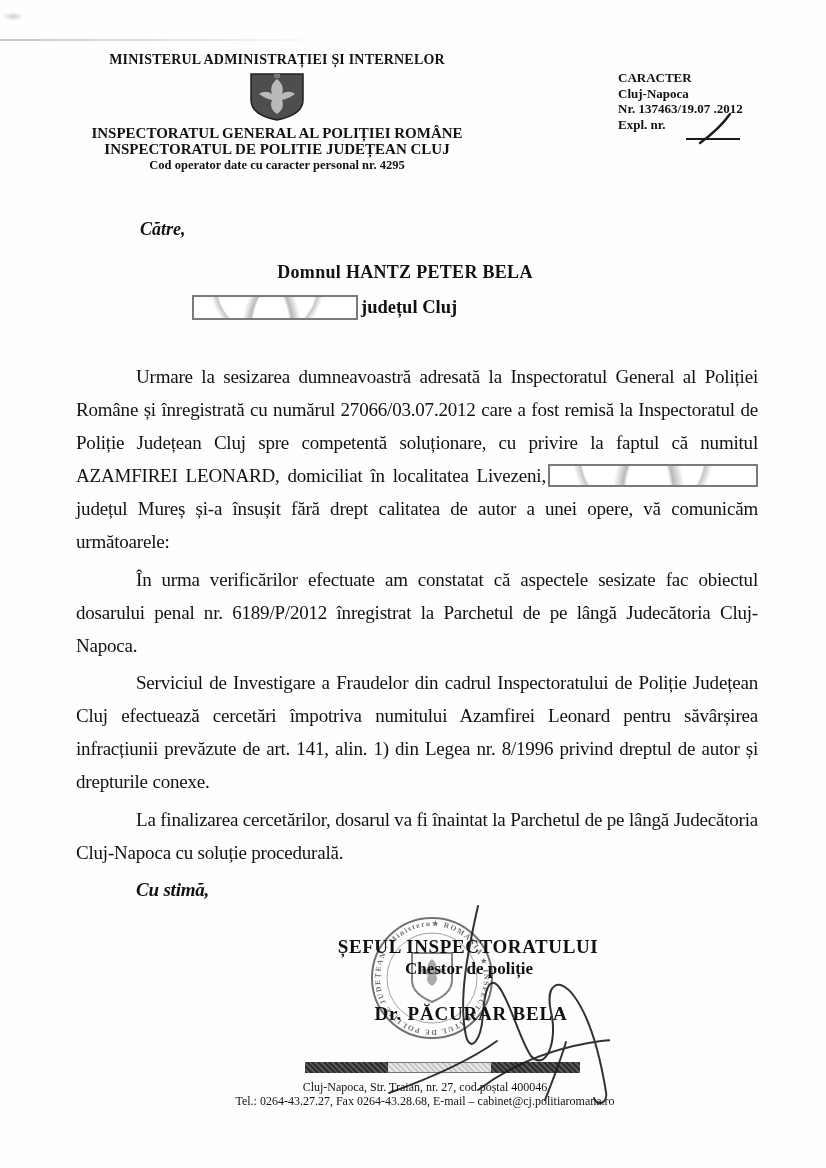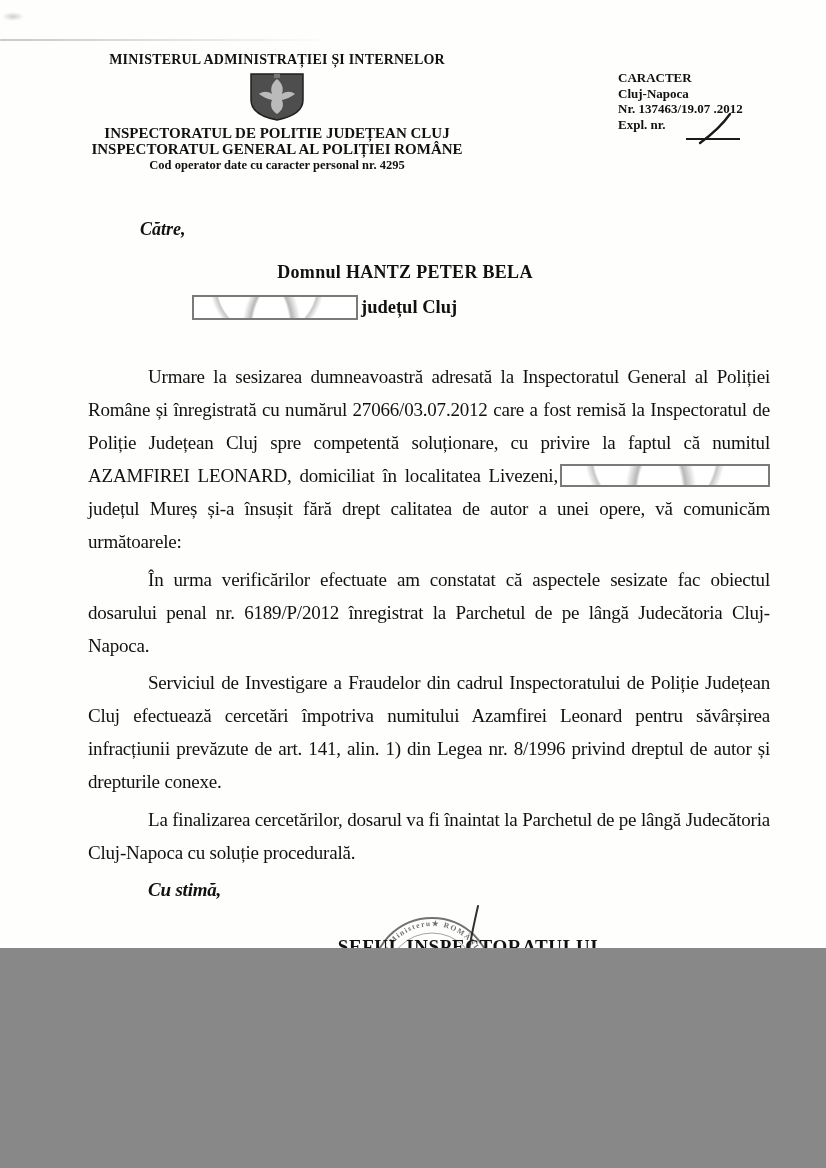--- a/index.html
+++ b/index.html
@@ -1,18 +1,18 @@
 <!DOCTYPE html>
 <html><head>
 <meta charset="utf-8">
 <style>
   html,body{margin:0;padding:0;background:#888;}
   .page{
     position:relative;
-    width:826px;height:948px;
+    width:826px;height:1168px;
     margin:0 auto;
     background:#fefefd;
     font-family:"Liberation Serif","DejaVu Serif",serif;
     color:#111;
     overflow:hidden;
   }
   
   .scan-line-top{
     position:absolute;left:0;top:39px;width:330px;height:2px;
     background:linear-gradient(to right,#c9c9c9,#e6e6e6 60%,transparent);
@@ -39,21 +39,21 @@
     display:inline-block;box-sizing:border-box;
     border:2px solid #7a7a7a;background:
       radial-gradient(circle at 12% 150%, transparent 52%, rgba(0,0,0,.28) 54%, transparent 60%),
       radial-gradient(circle at 45% -60%, transparent 52%, rgba(0,0,0,.22) 54%, transparent 60%),
       radial-gradient(circle at 78% 150%, transparent 52%, rgba(0,0,0,.28) 54%, transparent 60%),
       #fff;
   }
   .redact.addr{width:166px;height:25px;margin:0 3px 0 2px;}
   .redact.inline{width:210px;height:23px;vertical-align:-5px;margin-left:2px;}
   
-  .body-text{position:absolute;left:88px;top:360px;width:682px;}
+  .body-text{position:absolute;left:76px;top:360px;width:682px;}
   .body-text p{
     margin:0 0 4.5px 0;font-size:19px;line-height:33px;
     text-align:justify;text-indent:60px;letter-spacing:-0.2px;
   }
   .closing{position:relative;font-size:19px;font-weight:bold;font-style:italic;margin:0;text-indent:60px;line-height:33px;}
   
   .sig-title,.sig-rank,.sig-name{position:absolute;transform:translateX(-50%);white-space:nowrap;z-index:2;}
   .sig-title{left:468px;top:936px;font-size:19px;font-weight:bold;letter-spacing:.6px;}
   .sig-rank{left:469px;top:959px;font-size:17px;font-weight:bold;}
   .sig-name{left:471px;top:1003px;font-size:19px;font-weight:bold;letter-spacing:.8px;}
@@ -76,22 +76,22 @@
   <div class="scan-smudge"></div>
   <div class="scan-line-top"></div>
 
   <div class="hdr-left">
     <div class="ministry">MINISTERUL ADMINISTRAȚIEI ȘI INTERNELOR</div>
     <svg class="emblem" width="58" height="50" viewBox="0 0 58 50">
       <path d="M3,2 h52 v26 c0,11 -11,17 -26,20 C14,45 3,39 3,28 z" fill="#4e4e4e" stroke="#1f1f1f" stroke-width="1.5"></path>
       <path d="M29,7 c-5,4 -7,9 -5,15 c-4,-3 -9,-3 -13,0 c4,3 8,5 13,6 c-2,5 -1,10 5,14 c6,-4 7,-9 5,-14 c5,-1 9,-3 13,-6 c-4,-3 -9,-3 -13,0 c2,-6 0,-11 -5,-15 z" fill="#c7c7c7" opacity=".9"></path>
       <rect x="26" y="2" width="6" height="4" fill="#777"></rect>
     </svg>
+    <div class="org">INSPECTORATUL GENERAL AL POLIȚIEI ROMÂNE</div>
     <div class="org">INSPECTORATUL DE POLITIE JUDEȚEAN CLUJ</div>
-    <div class="org">INSPECTORATUL GENERAL AL POLIȚIEI ROMÂNE</div>
     <div class="opcode">Cod operator date cu caracter personal nr. 4295</div>
   </div>
 
   <div class="meta">
     <div>CARACTER</div>
     <div>Cluj-Napoca</div>
     <div>Nr. 137463/19.07 .2012</div>
     <div>Expl. nr.</div>
   </div>
   <svg class="expl-svg" width="95" height="42" viewBox="655 108 95 42">

